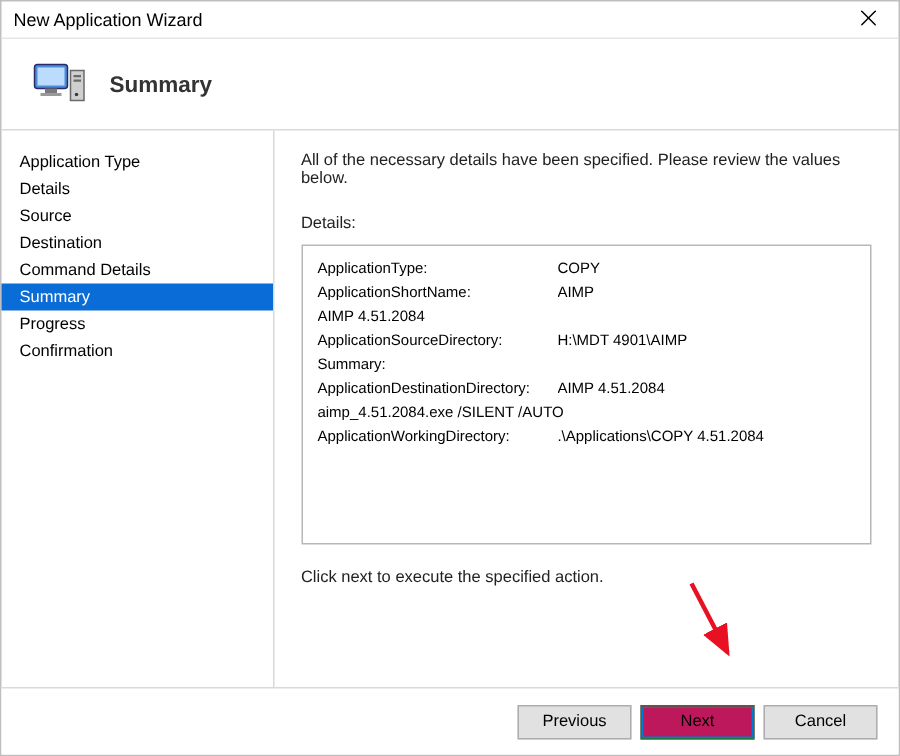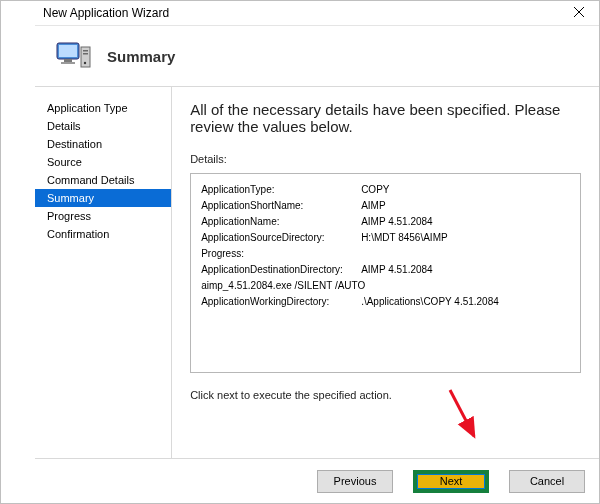--- a/index.html
+++ b/index.html
@@ -14,21 +14,20 @@
     overflow: hidden;
   }
   .window {
     width: 600px;
     height: 504px;
     border: 1px solid #bfbfbf;
     box-sizing: border-box;
     display: flex;
     flex-direction: column;
     background: #fff;
-    padding-left: 34px;
   }
   
   .titlebar {
     height: 24px;
     display: flex;
     align-items: center;
     justify-content: space-between;
     padding: 0 0 0 8px;
     border-bottom: 1px solid #e5e5e5;
     font-size: 12px;
@@ -88,21 +87,21 @@
     background: #0a6cd6; 
     color: #fff;
   }
   .content {
     flex: 1 1 auto;
     padding: 14px 18px 8px 18px;
     position: relative;
     box-sizing: border-box;
     min-width: 0;
   }
-  .intro { font-size: 15px; margin-bottom: 18px; color:#222; }
+  .intro { font-size: 11px; margin-bottom: 18px; color:#222; }
   .details-label { font-size: 11px; margin-bottom: 8px; color:#222; }
   .details-box {
     border: 1px solid #b7b7b7;
     height: 200px;
     box-sizing: border-box;
     padding: 8px 10px;
     overflow: hidden;
     font-size: 10px;
   }
   .kv-row { display: flex; line-height: 16px; }
@@ -117,37 +116,37 @@
     pointer-events: none;
   }
   
   .footer {
     height: 44px;
     border-top: 1px solid #d9d9d9;
     display: flex;
     align-items: center;
     justify-content: flex-end;
     padding: 0 14px;
-    gap: 20px;
+    gap: 6px;
     background: #fff;
   }
   .btn {
     min-width: 76px;
     height: 23px;
     border: 1px solid #adadad;
     background: #e1e1e1;
     font-size: 11px;
     font-family: inherit;
     box-sizing: border-box;
     cursor: pointer;
   }
   .btn.default {
-    border: 4px solid #15803d;
+    border: 1px solid #15803d;
     box-shadow: inset 0 0 0 1px #0078d7;
-    background: #eab308;
+    background: #be185d;
   }
 </style>
 </head>
 <body>
 
 <div class="window">
 
   <div class="titlebar">
     <span class="title">New Application Wizard</span>
     <div class="close">
@@ -174,50 +173,49 @@
         <circle cx="30" cy="26" r="1.2" fill="#3a3a3a"></circle>
       </svg>
     </span>
     <div class="page-title">Summary</div>
   </div>
 
   <div class="body">
     <div class="sidebar" id="sidebar">
         <div class="nav-item"><span>Application Type</span></div>
         <div class="nav-item"><span>Details</span></div>
+        <div class="nav-item"><span>Source</span></div>
         <div class="nav-item"><span>Destination</span></div>
-        <div class="nav-item"><span>Source</span></div>
         <div class="nav-item"><span>Command Details</span></div>
         <div class="nav-item selected"><span>Summary</span></div>
         <div class="nav-item"><span>Progress</span></div>
         <div class="nav-item"><span>Confirmation</span></div>
       </div>
 
     <div class="content">
       <div class="intro">All of the necessary details have been specified.  Please review the values below.</div>
       <div class="details-label">Details:</div>
       <div class="details-box" id="details-box">
           <div class="kv-row">
             <span class="kv-key">ApplicationType:</span>
             <span class="kv-val">COPY</span>
           </div>
           <div class="kv-row">
             <span class="kv-key">ApplicationShortName:</span>
             <span class="kv-val">AIMP</span>
           </div>
           <div class="kv-row">
-            <span class="kv-key">ApplicationName:</span>
             <span class="kv-val">AIMP 4.51.2084</span>
           </div>
           <div class="kv-row">
             <span class="kv-key">ApplicationSourceDirectory:</span>
-            <span class="kv-val">H:\MDT 8456\AIMP</span>
-          </div>
-          <div class="kv-row">
-            <span class="kv-key">Progress:</span>
+            <span class="kv-val">H:\MDT 4901\AIMP</span>
+          </div>
+          <div class="kv-row">
+            <span class="kv-key">Summary:</span>
           </div>
           <div class="kv-row">
             <span class="kv-key">ApplicationDestinationDirectory:</span>
             <span class="kv-val">AIMP 4.51.2084</span>
           </div>
           <div class="kv-row">
             <span class="kv-val">aimp_4.51.2084.exe /SILENT /AUTO</span>
           </div>
           <div class="kv-row">
             <span class="kv-key">ApplicationWorkingDirectory:</span>

